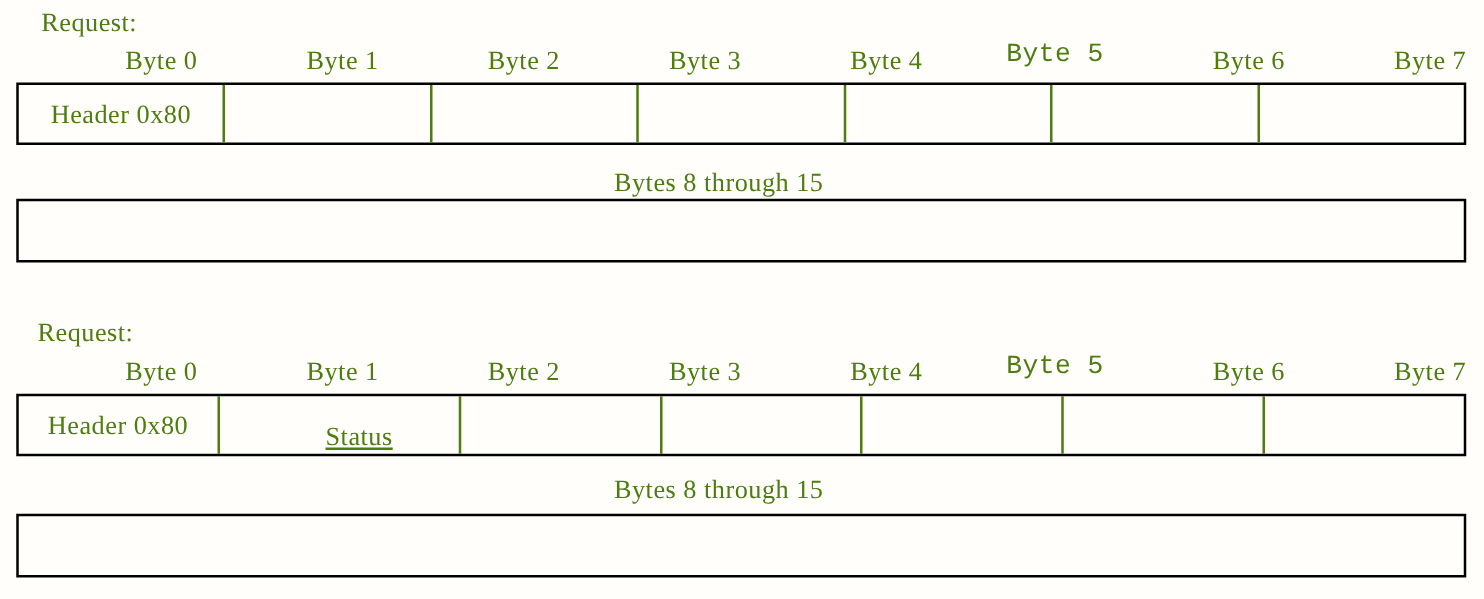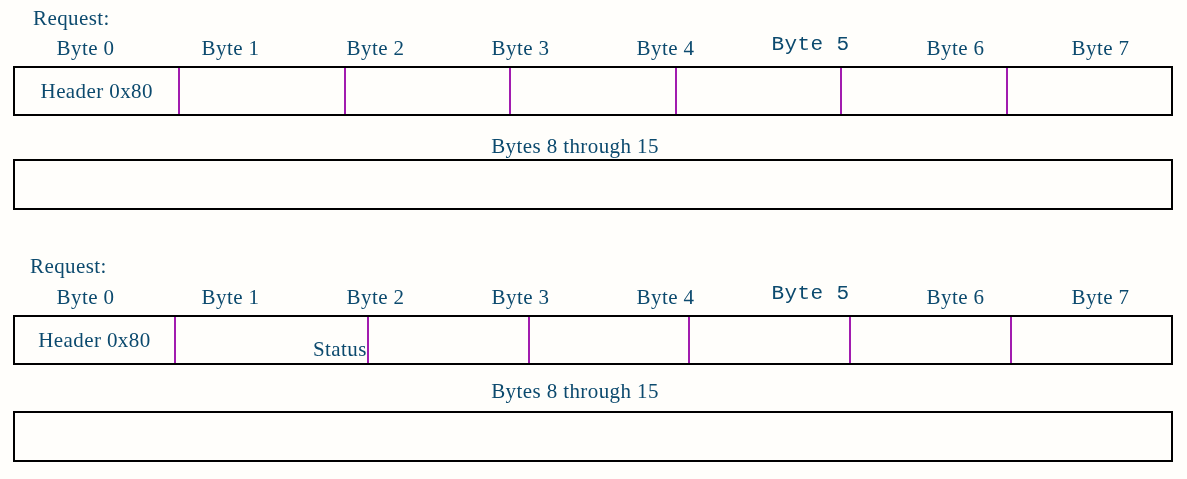--- a/index.html
+++ b/index.html
@@ -7,73 +7,74 @@
     padding: 0;
   }
   body {
     background: #fffefb;
   }
   .canvas {
     position: relative;
     width: 1187px;
     height: 479px;
     background: #fffefb;
-    color: #0c4a6e;
+    color: #4d7c0f;
     font-family: "Liberation Serif", "DejaVu Serif", serif;
     font-size: 21px;
     letter-spacing: 0.4px;
     overflow: hidden;
   }
   .section-label {
     position: absolute;
     line-height: 24px;
     white-space: nowrap;
   }
   .byte-headers {
     position: absolute;
     left: 13px;
     width: 1160px;
     display: flex;
     line-height: 23px;
   }
   .byte-headers .byte-header {
     flex: 1 1 0;
-    text-align: center;
+    text-align: right;
     white-space: nowrap;
   }
   .byte-headers .raised {
     position: relative;
     top: -4px;
     font-family: Liberation Mono, monospace;
   }
   .byte-row {
     position: absolute;
     left: 13px;
     width: 1160px;
     height: 50px;
     display: flex;
     border: 2px solid #000000;
     box-sizing: border-box;
   }
   .byte-row .cell {
     flex: 1 1 0;
-    border-right: 2px solid #a21caf;
+    border-right: 2px solid #4d7c0f;
     box-sizing: border-box;
     display: flex;
     align-items: center;
     justify-content: center;
     white-space: nowrap;
     overflow: hidden;
   }
   .byte-row .cell:last-child {
     border-right: none;
   }
   .byte-row .cell.left-status {
-    justify-content: flex-end;
+    justify-content: center;
     padding-left: 32px;
+    text-decoration: underline;
   }
   .byte-row .cell.left-status .offset-text {
     position: relative;
     top: 9px;
   }
   .span-label {
     position: absolute;
     left: 13px;
     width: 1160px;
     padding-right: 36px;

